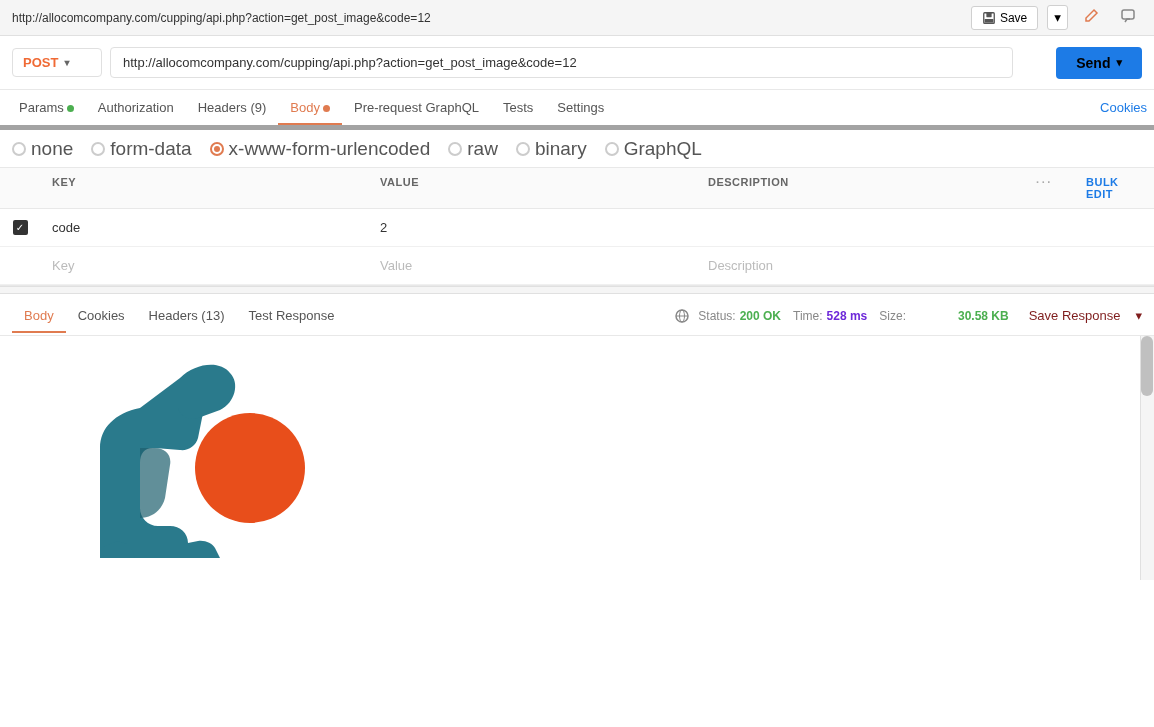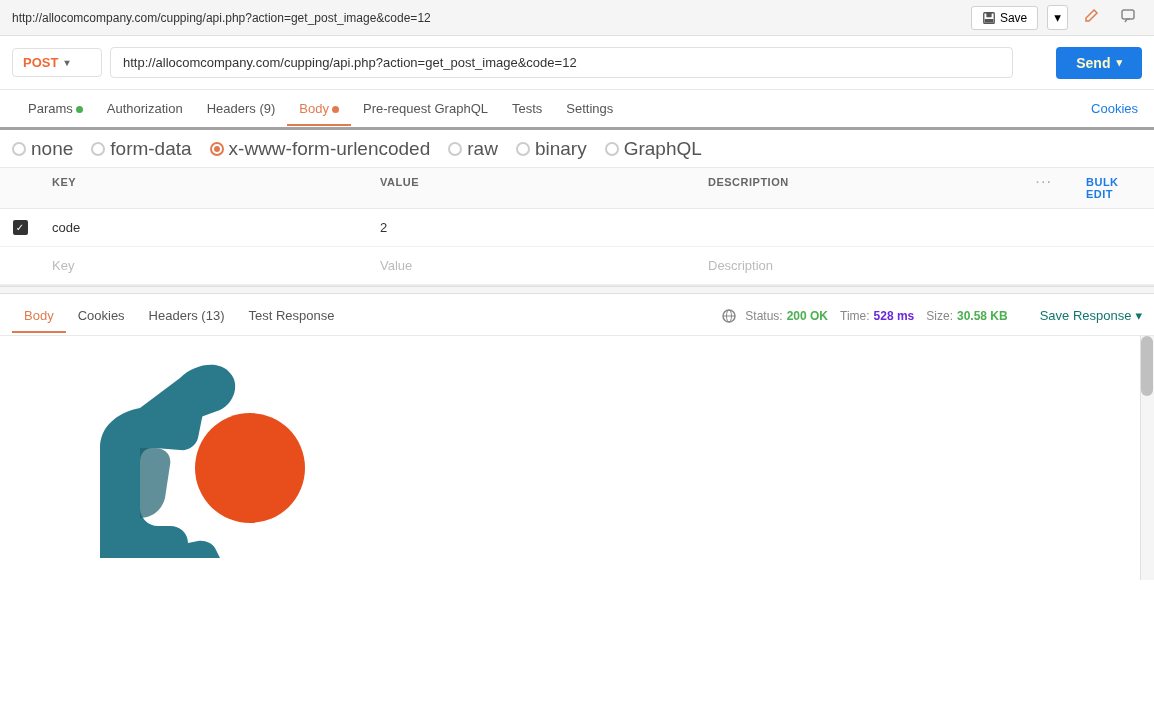--- a/index.html
+++ b/index.html
@@ -38,29 +38,29 @@
       border: 1px solid #e0e0e0; border-radius: 4px; padding: 6px 10px;
       font-weight: 600; font-size: 13px; color: #f06a35; cursor: pointer; background: #fff; min-width: 90px;
     }
     .method-arrow { color: #666; font-size: 10px; }
     .url-input {
       flex: 1; border: 1px solid #e0e0e0; border-radius: 4px;
       padding: 7px 12px; font-size: 13px; color: #333; outline: none;
     }
     .send-btn {
       display: flex; align-items: center; gap: 6px;
-      background: #1d7be6; color: #fef9c3; border: none; border-radius: 4px;
+      background: #1d7be6; color: #000000; border: none; border-radius: 4px;
       padding: 8px 20px; font-size: 14px; font-weight: 600; cursor: pointer; margin-left: 35px;
     }
     .send-arrow { font-size: 11px; }
 
     
     .tabs-row {
       display: flex; align-items: center;
-      padding: 0 16px; border-bottom: 3px solid #a3a3a3; height: 40px;
+      padding: 0 7px; border-bottom: 5px solid #a3a3a3; height: 40px;
       position: relative;
     }
     .tab {
       padding: 10px 12px; font-size: 13px; color: #555; cursor: pointer; position: relative; white-space: nowrap;
     }
     .tab.active { color: #e07b50; }
     .tab.active::after {
       content: ''; position: absolute; bottom: 0; left: 0; right: 0; height: 2px; background: #e07b50;
     }
     .tab-dot { display: inline-block; width: 7px; height: 7px; border-radius: 50%; margin-left: 3px; vertical-align: middle; }
@@ -117,23 +117,23 @@
     .response-tab.active { color: #e07b50; }
     .response-tab.active::after {
       content: ''; position: absolute; bottom: 0; left: 0; right: 0; height: 2px; background: #e07b50;
     }
     .response-status-bar {
       display: flex; align-items: center; gap: 4px; margin-left: auto; font-size: 12px;
     }
     .status-label { color: #888; }
     .status-200 { color: #4caf50; font-weight: 600; }
     .time-value { color: #6d28d9; font-weight: 600; }
-    .size-value { color: #4caf50; font-weight: 600; }
+    .size-value { color: #4caf50; font-weight: 600; margin-left: 48px; }
     .save-response-btn {
-      color: #0f766e; font-size: 13px; cursor: pointer; margin-left: 28px; display: flex; align-items: center; gap: 4px;
+      color: #7f1d1d; font-size: 13px; cursor: pointer; margin-left: 16px; display: flex; align-items: center; gap: 15px;
     }
 
     
     .response-body {
       position: relative; overflow: hidden; height: 244px; background: #fff;
     }
     .response-image-area {
       display: flex; align-items: center; justify-content: flex-start;
       padding: 20px 40px; height: 100%;
     }

